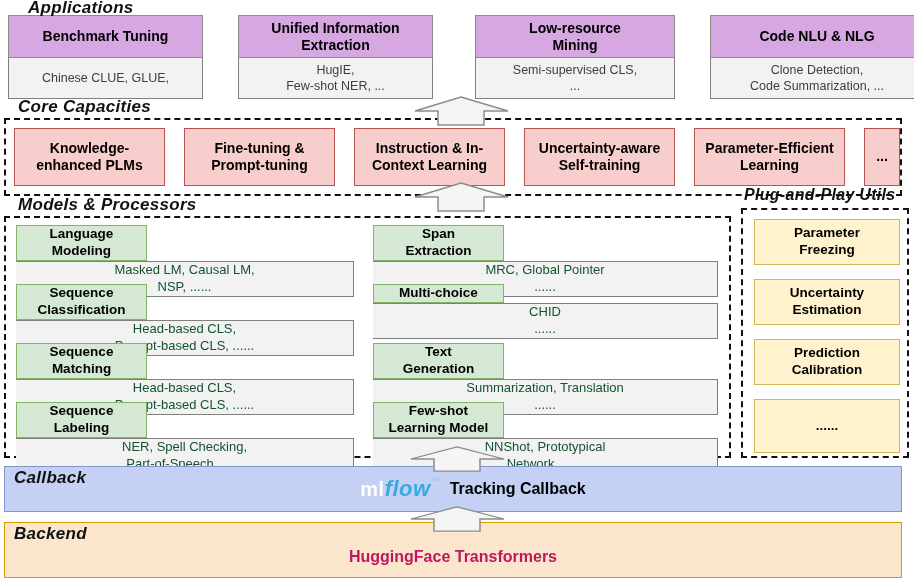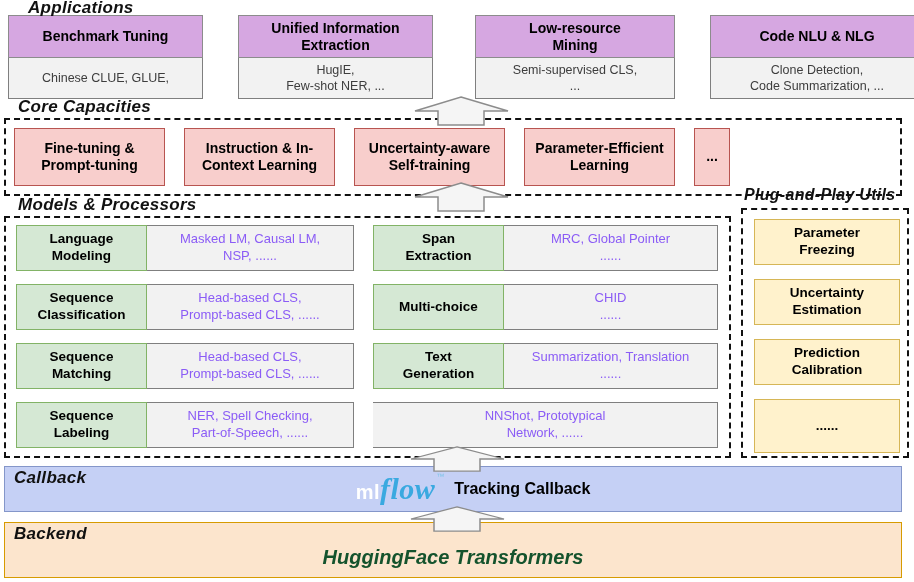--- a/index.html
+++ b/index.html
@@ -47,30 +47,30 @@
 
   
   .mp-box{
     position:absolute;left:4px;top:216px;width:727px;height:242px;box-sizing:border-box;
     border:2px dashed #111;
   }
   .mp-grid{
     display:grid;grid-template-columns:338px 345px;column-gap:19px;row-gap:13px;
     padding:7px 0 0 10px;
   }
-  .mp-pair{display:flex;height:46px;}
+  .mp-pair{display:flex;height:46px;flex-direction:column;}
   .mp-model{
     width:131px;box-sizing:border-box;background:#d5e8d4;border:1px solid #82b366;
     display:flex;align-items:center;justify-content:center;text-align:center;
     font-weight:bold;font-size:13.5px;line-height:1.25;color:#000;
   }
   .mp-proc{
     flex:1;box-sizing:border-box;background:#f2f2f2;border:1px solid #7f7f7f;border-left:none;
     display:flex;align-items:center;justify-content:center;text-align:center;
-    font-size:13px;color:#8b5cf6;line-height:1.3;
+    font-size:13px;color:#14532d;line-height:1.3;
   }
 
   
   .utils-box{
     position:absolute;left:741px;top:208px;width:168px;height:250px;box-sizing:border-box;
     border:2px dashed #111;padding:9px 0 0 11px;
   }
   .util{
     width:146px;height:46px;box-sizing:border-box;background:#fff2cc;border:1px solid #d6b656;
     display:flex;align-items:center;justify-content:center;text-align:center;
@@ -81,34 +81,34 @@
   
   .callback-box{
     position:absolute;left:4px;top:466px;width:898px;height:46px;box-sizing:border-box;
     background:#c5d0f5;border:1px solid #8496c9;
     display:flex;align-items:center;justify-content:center;
   }
   .cb-label{left:14px;top:468px;}
   .mlflow{display:flex;align-items:baseline;margin-right:10px;margin-left:40px;}
   .mlflow .ml{color:#ffffff;font-weight:bold;font-size:20px;letter-spacing:.5px;}
   .mlflow .flow{
-    color:#3aa9e0;font-style:italic;font-weight:bold;font-size:30px;
-    font-family:Liberation Serif, serif;letter-spacing:.5px;
+    color:#3aa9e0;font-style:italic;font-weight:bold;font-size:22px;
+    font-family:Liberation Sans, sans-serif;letter-spacing:.5px;
   }
   .mlflow .tm{color:#7fc4e8;font-size:8px;margin-left:1px;align-self:flex-start;}
   .cb-title{font-weight:bold;font-size:16px;color:#000;}
 
   
   .backend-box{
     position:absolute;left:4px;top:522px;width:898px;height:56px;box-sizing:border-box;
     background:#fce5cd;border:1px solid #d79b00;
     display:flex;align-items:center;justify-content:center;
   }
   .be-label{left:14px;top:524px;}
-  .be-title{font-weight:bold;font-size:20px;color:#14532d;padding-top:14px;font-style:italic;}
+  .be-title{font-weight:bold;font-size:16px;color:#be185d;padding-top:14px;}
 
   
   .arrow{position:absolute;z-index:5;width:95px;height:30px;}
   .arrow svg{display:block;width:100%;height:100%;}
   .ar1{left:414px;top:96px;}
   .ar2{left:414px;top:182px;}
   .ar3{left:410px;top:446px;height:26px;}
   .ar4{left:410px;top:506px;height:26px;}
 </style>
 </head>
@@ -137,20 +137,22 @@
     <div class="app-card w4">
       <div class="app-head pre">Code NLU &amp; NLG</div>
       <div class="app-ex pre">Clone Detection,
 Code Summarization, ...</div>
     </div>
     <div class="app-more">...</div>
   </div>
 
   <div class="sec-label" style="left:18px;top:97px;">Core Capacities</div>
   <div class="core-box">
+    <div class="cap pre">Knowledge-
+enhanced PLMs</div>
     <div class="cap pre">Fine-tuning &amp;
 Prompt-tuning</div>
     <div class="cap pre">Instruction &amp; In-
 Context Learning</div>
     <div class="cap pre">Uncertainty-aware
 Self-training</div>
     <div class="cap pre">Parameter-Efficient
 Learning</div>
     <div class="cap cap-more">...</div>
   </div>
@@ -193,20 +195,22 @@
         <div class="mp-proc pre">Summarization, Translation
 ......</div>
       </div>
       <div class="mp-pair">
         <div class="mp-model pre">Sequence
 Labeling</div>
         <div class="mp-proc pre">NER, Spell Checking,
 Part-of-Speech, ......</div>
       </div>
       <div class="mp-pair">
+        <div class="mp-model pre">Few-shot
+Learning Model</div>
         <div class="mp-proc pre">NNShot, Prototypical
 Network, ......</div>
       </div>
     </div>
   </div>
 
   <div class="sec-label" style="left:744px;top:186px;font-size:16px;">Plug-and-Play Utils</div>
   <div class="utils-box">
     <div class="util pre">Parameter
 Freezing</div>

